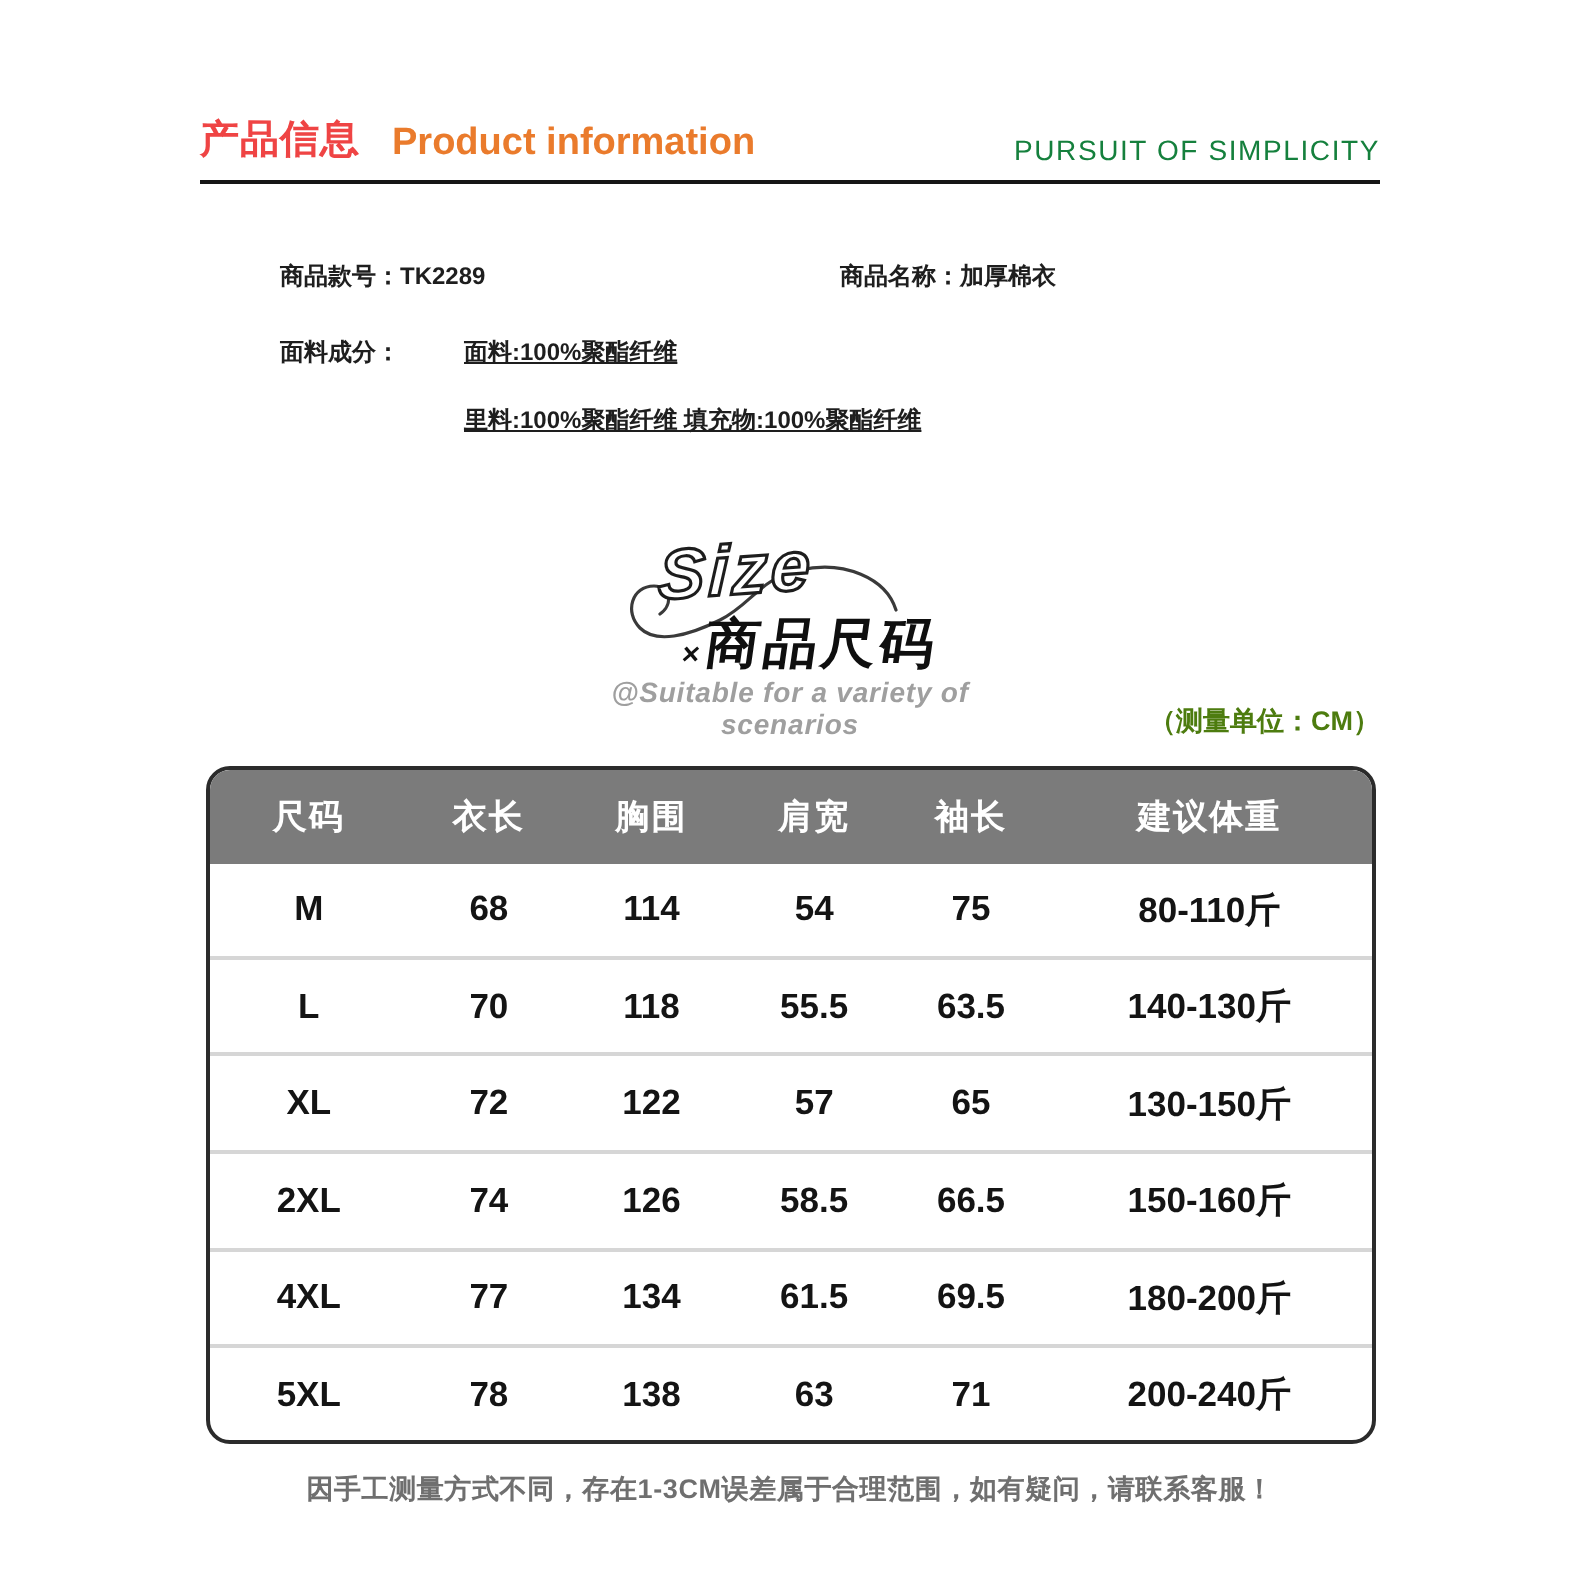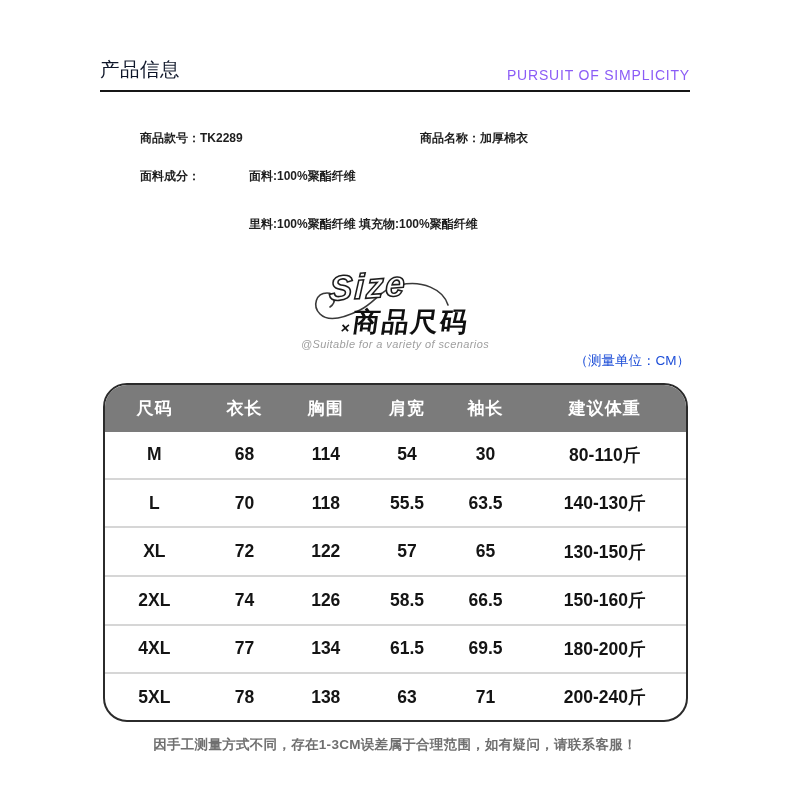--- a/index.html
+++ b/index.html
@@ -3,68 +3,69 @@
 <meta charset="utf-8">
 <style>
   * { margin:0; padding:0; box-sizing:border-box; }
   html,body { background:#fff; }
   body { font-family:"Liberation Sans","DejaVu Sans",sans-serif; }
   .page { position:relative; width:790px; height:790px; background:#ffffff; overflow:hidden; margin:0 auto; }
 
   
   .header { position:absolute; left:100px; top:50px; width:590px; height:42px;
             border-bottom:2px solid #161616; display:flex; align-items:flex-end; padding-bottom:7px; }
-  .title-cn { font-size:19.5px; font-weight:400; color:#0f172a; letter-spacing:0.5px; }
+  .title-cn { font-size:19.5px; font-weight:700; color:#ef4444; letter-spacing:0.5px; }
   .title-en { font-size:19px; font-weight:600; color:#ea7b2c; margin-left:16px; }
-  .slogan   { margin-left:auto; font-size:14px; font-weight:400; color:#8b5cf6; letter-spacing:0.8px; }
+  .slogan   { margin-left:auto; font-size:14px; font-weight:400; color:#15803d; letter-spacing:0.8px; }
 
   
   .info { position:absolute; left:100px; top:130px; width:590px; font-size:12px; font-weight:700; color:#1e1e1e; }
   .info .line { position:relative; height:32px; }
   .pos-a { position:absolute; left:40px; top:0; white-space:nowrap; }
   .pos-b { position:absolute; left:320px; top:0; white-space:nowrap; }
-  .pos-c { position:absolute; left:149px; top:0; white-space:nowrap; }
+  .pos-c { position:absolute; left:132px; top:0; white-space:nowrap;text-decoration:underline; }
   .line2 { margin-top:6px; }
-  .line3 { margin-top:16px;text-align:right; }
+  .line3 { margin-top:2px;text-align:right; }
 
   
   .size-logo { position:absolute; left:285px; top:256px; width:220px; height:102px; }
   .swoosh { position:absolute; left:0; top:0; width:220px; height:100px; }
   .size-word { position:absolute; left:44px; top:10px; font-size:35px; font-weight:800; font-style:italic;
                letter-spacing:2px; color:#ffffff; -webkit-text-stroke:1.6px #1d1d1d;
                text-shadow:0 0 0 #1d1d1d; transform:rotate(-4deg) skewX(-6deg); }
   .size-title-row { position:absolute; left:56px; top:48px; display:flex; align-items:flex-end; }
   .x-mark { font-size:15px; font-weight:700; color:#111; margin:0 3px 4px 0; transform:skewX(-8deg); }
   .size-title { font-size:27px; font-weight:900; color:#0f0f0f; letter-spacing:2px; transform:skewX(-8deg); }
-  .size-sub { position:absolute; left:0; right:0; top:82px; text-align:center; font-size:11px;
-              font-style:italic; font-weight:400; color:#9f9f9f; letter-spacing:0.4px; }
+  .size-sub { position:absolute; left:0; right:0; top:82px; text-align:center; font-size:14px;
+              font-style:italic; font-weight:700; color:#9f9f9f; letter-spacing:0.4px; }
 
   
-  .unit-note { position:absolute; right:100px; top:352px; font-size:13.5px; font-weight:400; color:#1d4ed8; }
+  .unit-note { position:absolute; right:100px; top:352px; font-size:13.5px; font-weight:700; color:#4d7c0f; }
 
   
   .table-wrap { position:absolute; left:103px; top:383px; width:585px; height:339px;
-                border:2px solid #2b2b2b; border-radius:24px; overflow:hidden; background:#fff; }
+                border:2px solid #2b2b2b; border-radius:12px; overflow:hidden; background:#fff; }
   table { width:100%; height:100%; border-collapse:collapse; table-layout:fixed; }
   thead th { height:47px; background:#7b7b7b; color:#ffffff; font-size:17px; font-weight:700;
              text-align:center; letter-spacing:1px; }
   tbody td { text-align:center; font-size:17.5px; font-weight:600; color:#141414; }
   tbody tr:not(:first-child) td { border-top:2px solid #d6d6d6; }
 
   
   .footer-note { position:absolute; left:100px; top:736px; width:590px; text-align:center;
                  font-size:13.5px; font-weight:700; color:#6f6f6f; letter-spacing:0.3px; }
 </style>
 </head>
 <body>
 
 <div class="page">
 
   <div class="header">
     <span class="title-cn">产品信息</span>
+    <span class="title-en">Product information</span>
     <span class="slogan">PURSUIT OF SIMPLICITY</span>
   </div>
 
   <div class="info">
     <div class="line">
       <span class="pos-a"><span>商品款号：</span><span>TK2289</span></span>
       <span class="pos-b"><span>商品名称：</span><span>加厚棉衣</span></span>
     </div>
     <div class="line line2">
       <span class="pos-a">面料成分：</span>
@@ -108,21 +109,21 @@
             <th>袖长</th>
             <th>建议体重</th>
           </tr>
       </thead>
       <tbody>
           <tr>
             <td>M</td>
             <td>68</td>
             <td>114</td>
             <td>54</td>
-            <td>30</td>
+            <td>75</td>
             <td>80-110斤</td>
           </tr>
           <tr>
             <td>L</td>
             <td>70</td>
             <td>118</td>
             <td>55.5</td>
             <td>63.5</td>
             <td>140-130斤</td>
           </tr>

